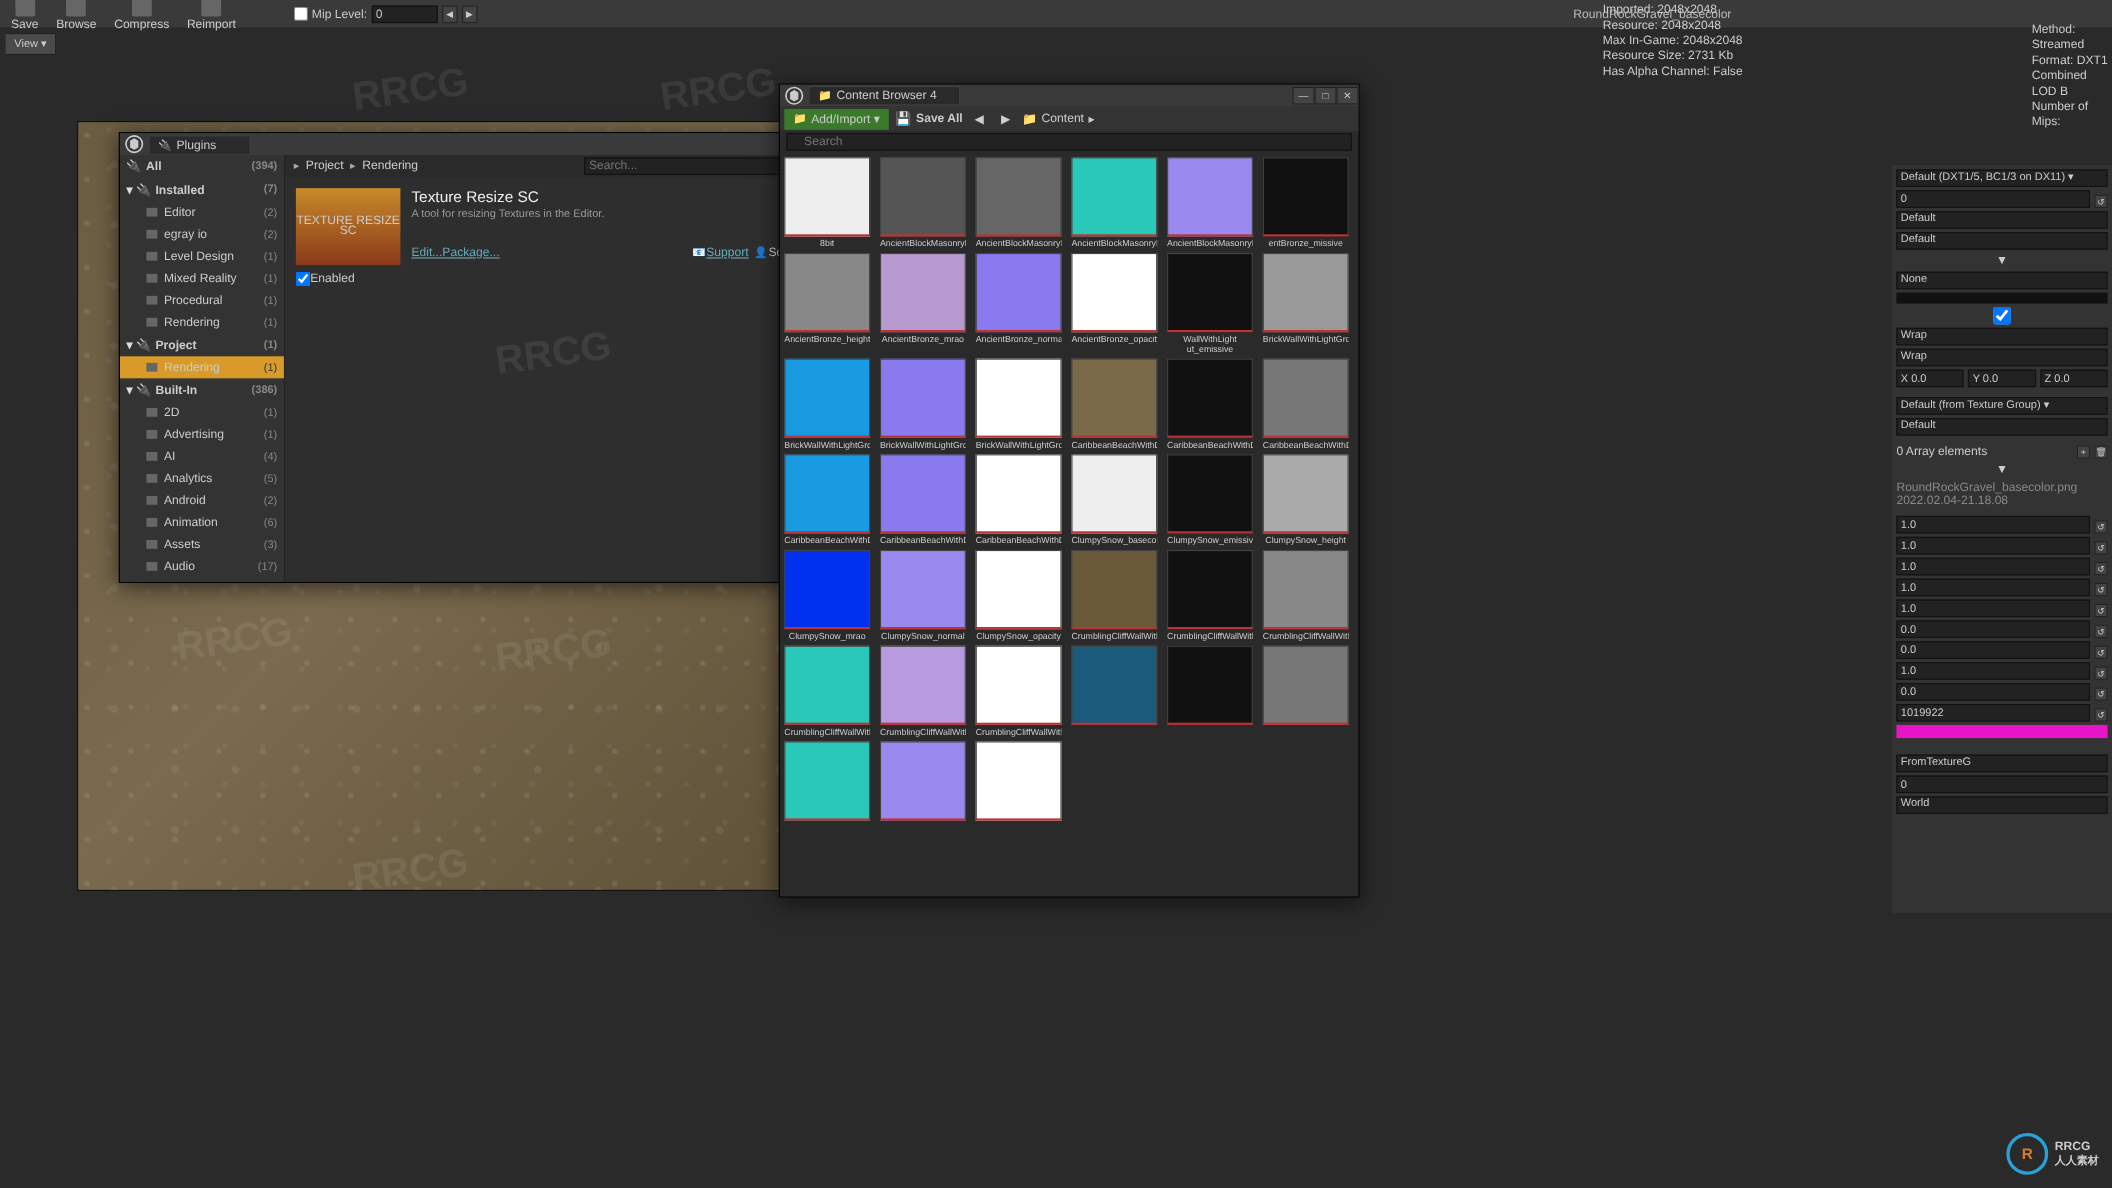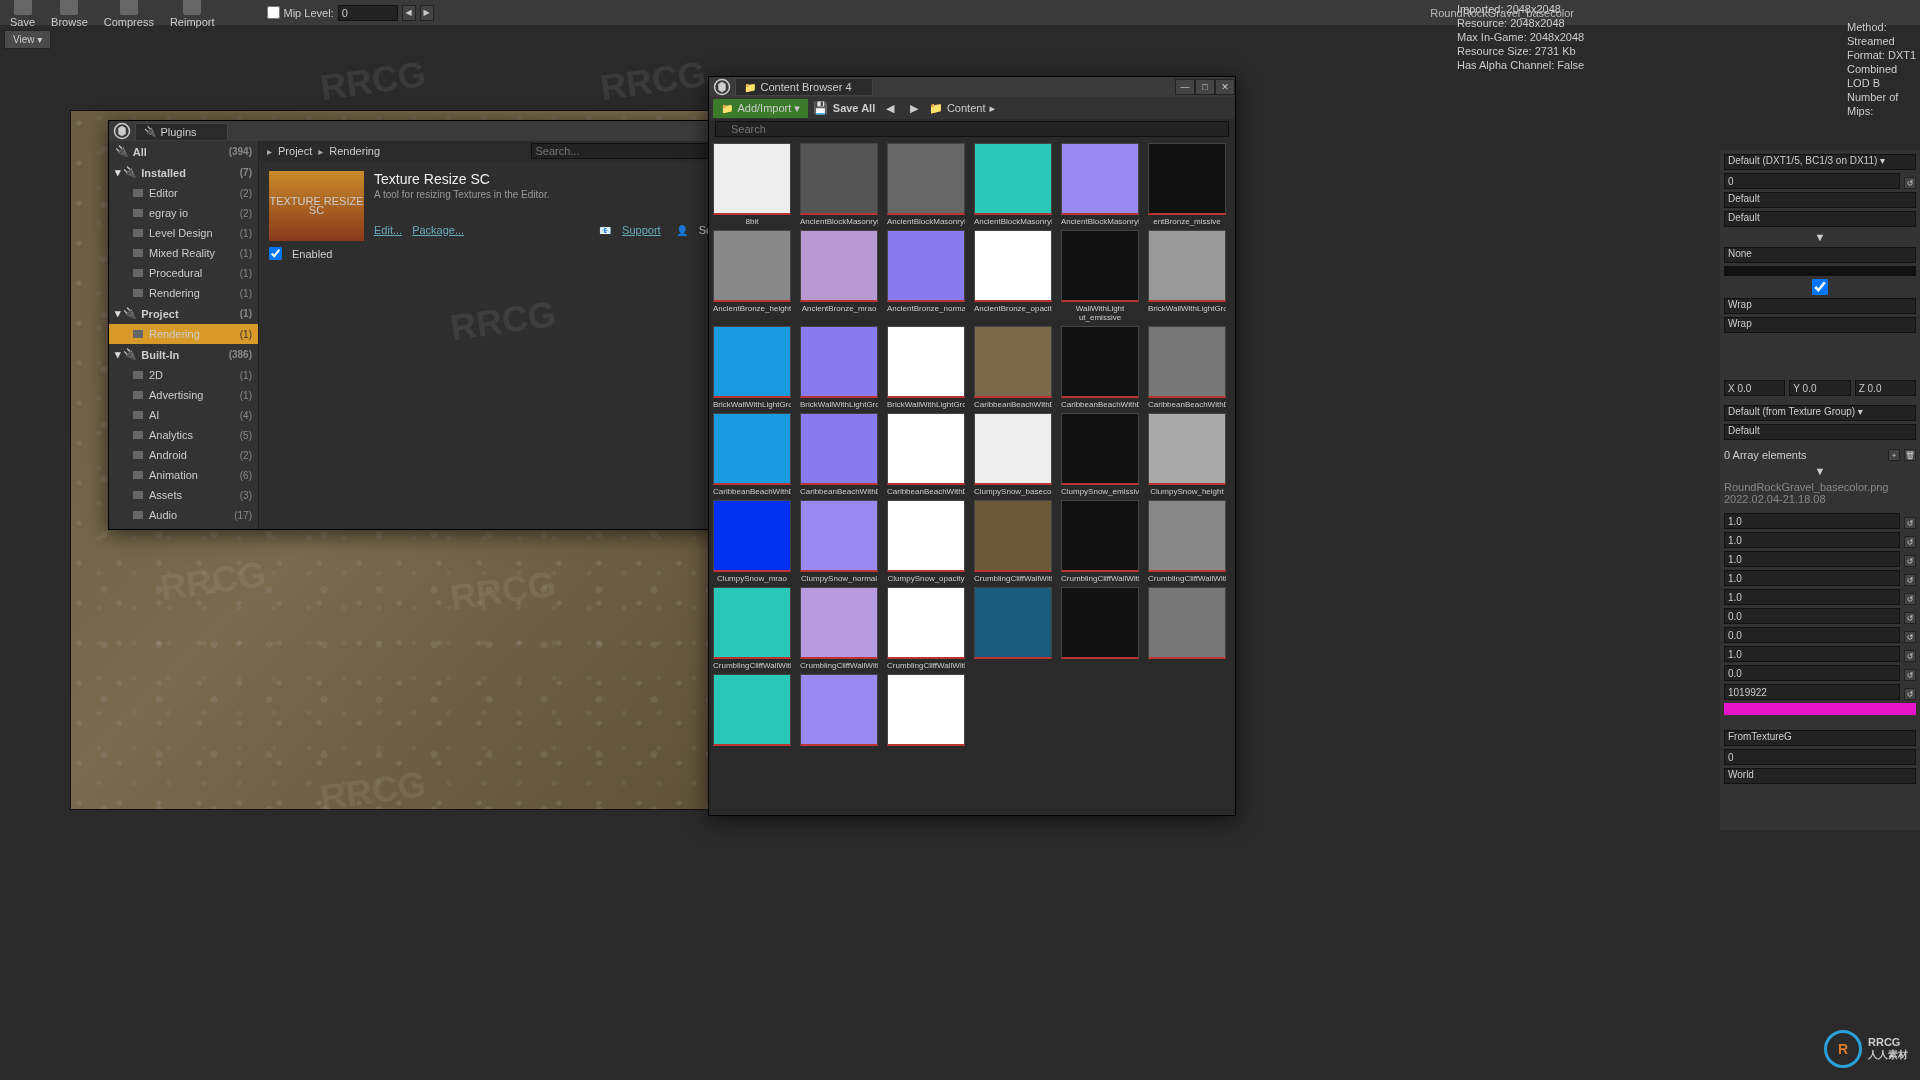--- a/index.html
+++ b/index.html
@@ -33,21 +33,21 @@
 .pcat.sel{background:#d89b2a;color:#111}
 .pcat.sel .cnt{color:#333}
 .plugins-main{flex:1;display:flex;flex-direction:column}
 .crumb{height:20px;background:#2a2a2a;padding:0 8px;display:flex;align-items:center;gap:6px;font-size:10px;color:#aaa}
 .crumb .srch{margin-left:auto;width:250px;height:16px;background:#222;border:1px solid #111;color:#888;padding:0 3px}
 .plugin-card{display:flex;padding:10px;gap:10px;background:#2e2e2e}
 .plugin-card .thumb{width:95px;height:70px;background:linear-gradient(180deg,#c88a2a,#8a3a1a);display:flex;align-items:center;justify-content:center;font-size:7px;color:#fff;text-align:center;line-height:9px;position:relative}
 .plugin-card .meta{flex:1}
 .plugin-card .pname{font-size:14px;color:#eee;margin-bottom:2px}
 .plugin-card .pdesc{font-size:10px;color:#999}
-.plugin-card .row2{display:flex;align-items:center;gap:10px;margin-top:24px;font-size:10px}
+.plugin-card .row2{display:flex;align-items:flex-start;margin-top:24px;font-size:10px}
 .plugin-card .row2 a{color:#6ab;text-decoration:underline}
 .plugin-card .ver{color:#aaa;font-size:10px}
 .newplugin{position:absolute;bottom:6px;right:8px;background:#4a8a2a;color:#fff;padding:4px 12px;border:1px solid #2a5a1a;font-size:11px}
 
 .cb{position:absolute;top:76px;left:708px;width:528px;height:740px;background:#2a2a2a;border:1px solid #000;box-shadow:0 4px 20px rgba(0,0,0,.6)}
 .cb .titlebar{height:20px;background:#3a3a3a;display:flex;align-items:center}
 .cb .titlebar .ue{width:18px;height:18px;margin:0 4px;filter:grayscale(1)}
 .cb .tab{background:#2a2a2a;border:1px solid #444;padding:2px 20px 2px 8px;font-size:10px;display:flex;align-items:center;gap:4px}
 .cb-tools{height:22px;background:#333;display:flex;align-items:center;gap:6px;padding:0 4px}
 .cb-tools .add{background:#3a7a2a;color:#fff;padding:3px 8px;font-size:10px;display:flex;align-items:center;gap:4px}
@@ -467,21 +467,21 @@
     </div>
   <div class="row">
       <div class="sel">Wrap</div>
     </div>
   <div class="row">
       <div class="sel">Wrap</div>
     </div>
   <div class="row">
     <input class="spin" style="width: 55px;" value="X 0.0">
     <input class="spin" style="width: 55px;" value="Y 0.0">
-    <input class="spin" style="width: 30px; margin-top: 44px;" value="Z 0.0">
+    <input class="spin" style="width: 30px;" value="Z 0.0">
   </div>
   <div style="height:6px"></div>
   <div class="row">
       <div class="sel w">Default (from Texture Group) ▾</div>
     </div>
   <div class="row">
       <div class="sel">Default</div>
     </div>
   <div style="height:6px"></div>
   <div class="row">

